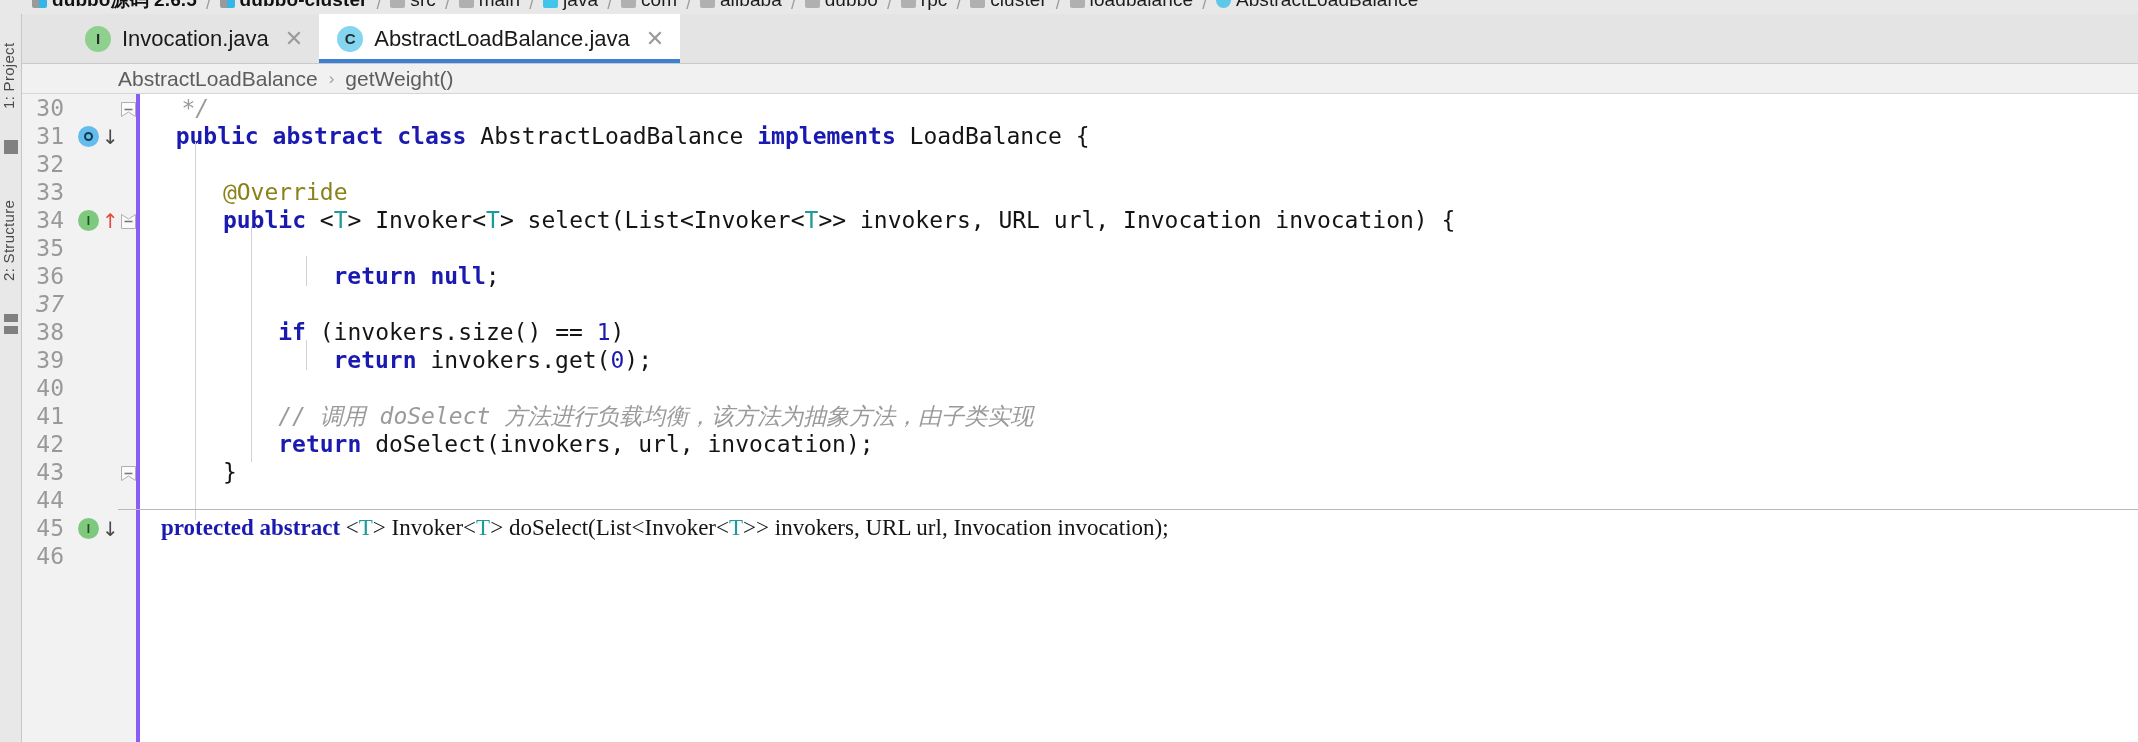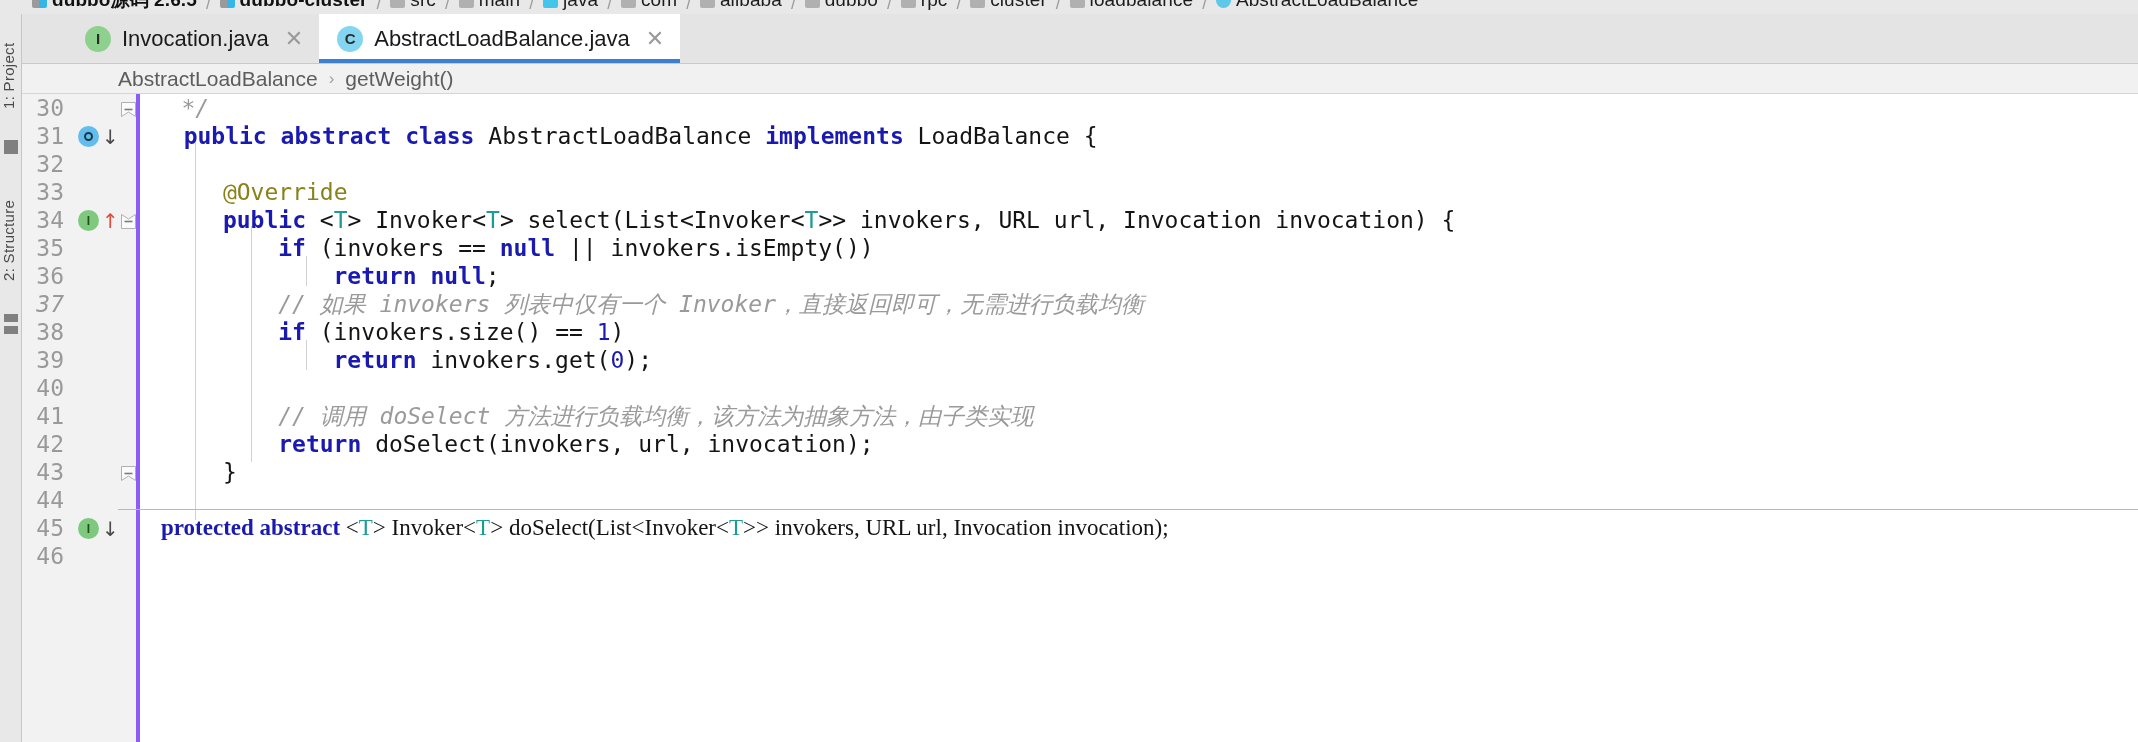--- a/index.html
+++ b/index.html
@@ -328,38 +328,32 @@
           </div>
         </div>
         <div class="row" style="position: absolute; top: 448px; left: 0px; width: 118px;">
           <div class="lnum">46</div>
         </div>
       </div>
     <div class="code-area" id="code-area">
         <div class="row" style="position: absolute; top: 0px; left: 0px; right: 0px;">
           <div class="ctext" style="left: 41.46px;"><span class="cmt">*/</span></div>
         </div>
-        <div class="row" style="position: absolute; top: 28px; left: 16px; right: 0px;">
+        <div class="row" style="position: absolute; top: 28px; left: 8px; right: 0px;">
           <div class="ctext" style="left: 27.64px;"><span class="kw">public</span><span> </span><span class="kw">abstract</span><span> </span><span class="kw">class</span><span> AbstractLoadBalance </span><span class="kw">implements</span><span> LoadBalance {</span></div>
         </div>
         <div class="row" style="position: absolute; top: 56px; left: 0px; right: 0px;"></div>
         <div class="row" style="position: absolute; top: 84px; left: 0px; right: 0px;">
           <div class="ctext" style="left: 82.92px;"><span class="anno">@Override</span></div>
         </div>
         <div class="row" style="position: absolute; top: 112px; left: 0px; right: 0px;">
           <div class="ctext" style="left: 82.92px;"><span class="kw">public</span><span> &lt;</span><span class="gen">T</span><span>&gt; Invoker&lt;</span><span class="gen">T</span><span>&gt; select(List&lt;Invoker&lt;</span><span class="gen">T</span><span>&gt;&gt; invokers, URL url, Invocation invocation) {</span></div>
         </div>
-        <div class="row" style="position: absolute; top: 140px; left: 0px; right: 0px;">
-          <div class="ctext" style="left: 138.2px;"><span class="kw">if</span><span> (invokers == </span><span class="kw">null</span><span> || invokers.isEmpty())</span></div>
-        </div>
         <div class="row" style="position: absolute; top: 168px; left: 0px; right: 0px;">
           <div class="ctext" style="left: 193.48px;"><span class="kw">return</span><span> </span><span class="kw">null</span><span>;</span></div>
-        </div>
-        <div class="row" style="position: absolute; top: 196px; left: 0px; right: 0px;">
-          <div class="ctext" style="left: 138.2px;"><span class="cmt">// 如果 invokers 列表中仅有一个 Invoker，直接返回即可，无需进行负载均衡</span></div>
         </div>
         <div class="row" style="position: absolute; top: 224px; left: 0px; right: 0px;">
           <div class="ctext" style="left: 138.2px;"><span class="kw">if</span><span> (invokers.size() == </span><span class="num">1</span><span>)</span></div>
         </div>
         <div class="row" style="position: absolute; top: 252px; left: 0px; right: 0px;">
           <div class="ctext" style="left: 193.48px;"><span class="kw">return</span><span> invokers.get(</span><span class="num">0</span><span>);</span></div>
         </div>
         <div class="row" style="position: absolute; top: 280px; left: 0px; right: 0px;"></div>
         <div class="row" style="position: absolute; top: 308px; left: 0px; right: 0px;">
           <div class="ctext" style="left: 138.2px;"><span class="cmt">// 调用 doSelect 方法进行负载均衡，该方法为抽象方法，由子类实现</span></div>

